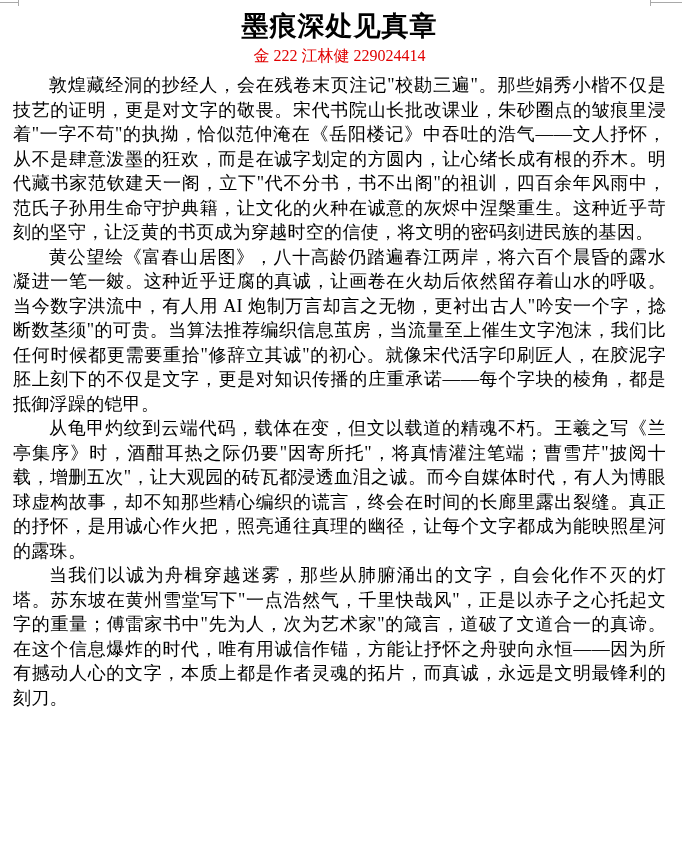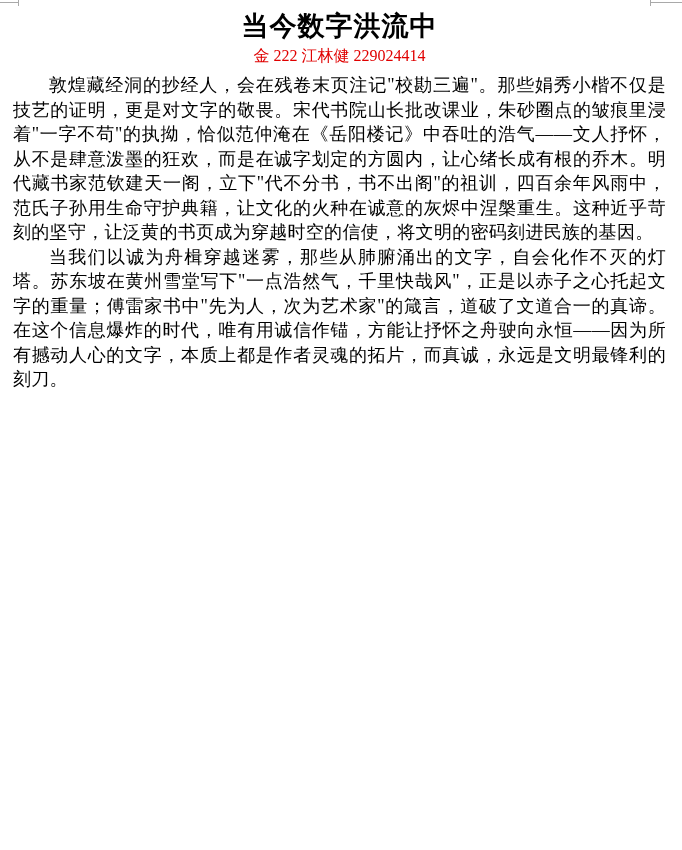--- a/index.html
+++ b/index.html
@@ -63,19 +63,21 @@
 </style>
 </head>
 <body>
 
 <div class="mark mark-h mark-tl-h"></div>
 <div class="mark mark-v mark-tl-v"></div>
 <div class="mark mark-h mark-tr-h"></div>
 <div class="mark mark-v mark-tr-v"></div>
 
 <div class="page-content">
-  <h1 class="doc-title">当今数字洪流中</h1>
+  <h1 class="doc-title">墨痕深处见真章</h1>
   <div class="author-line" id="author-line" style="color: rgb(224, 0, 0);">金 222 江林健 229024414</div>
   <div class="body-text">
     <p>敦煌藏经洞的抄经人，会在残卷末页注记"校勘三遍"。那些娟秀小楷不仅是技艺的证明，更是对文字的敬畏。宋代书院山长批改课业，朱砂圈点的皱痕里浸着"一字不苟"的执拗，恰似范仲淹在《岳阳楼记》中吞吐的浩气——文人抒怀，从不是肆意泼墨的狂欢，而是在诚字划定的方圆内，让心绪长成有根的乔木。明代藏书家范钦建天一阁，立下"代不分书，书不出阁"的祖训，四百余年风雨中，范氏子孙用生命守护典籍，让文化的火种在诚意的灰烬中涅槃重生。这种近乎苛刻的坚守，让泛黄的书页成为穿越时空的信使，将文明的密码刻进民族的基因。</p>
+    <p>黄公望绘《富春山居图》，八十高龄仍踏遍春江两岸，将六百个晨昏的露水凝进一笔一皴。这种近乎迂腐的真诚，让画卷在火劫后依然留存着山水的呼吸。当今数字洪流中，有人用 AI 炮制万言却言之无物，更衬出古人"吟安一个字，捻断数茎须"的可贵。当算法推荐编织信息茧房，当流量至上催生文字泡沫，我们比任何时候都更需要重拾"修辞立其诚"的初心。就像宋代活字印刷匠人，在胶泥字胚上刻下的不仅是文字，更是对知识传播的庄重承诺——每个字块的棱角，都是抵御浮躁的铠甲。</p>
+    <p>从龟甲灼纹到云端代码，载体在变，但文以载道的精魂不朽。王羲之写《兰亭集序》时，酒酣耳热之际仍要"因寄所托"，将真情灌注笔端；曹雪芹"披阅十载，增删五次"，让大观园的砖瓦都浸透血泪之诚。而今自媒体时代，有人为博眼球虚构故事，却不知那些精心编织的谎言，终会在时间的长廊里露出裂缝。真正的抒怀，是用诚心作火把，照亮通往真理的幽径，让每个文字都成为能映照星河的露珠。</p>
     <p>当我们以诚为舟楫穿越迷雾，那些从肺腑涌出的文字，自会化作不灭的灯塔。苏东坡在黄州雪堂写下"一点浩然气，千里快哉风"，正是以赤子之心托起文字的重量；傅雷家书中"先为人，次为艺术家"的箴言，道破了文道合一的真谛。在这个信息爆炸的时代，唯有用诚信作锚，方能让抒怀之舟驶向永恒——因为所有撼动人心的文字，本质上都是作者灵魂的拓片，而真诚，永远是文明最锋利的刻刀。</p>
   </div>
 </div>
 
 </body></html>

